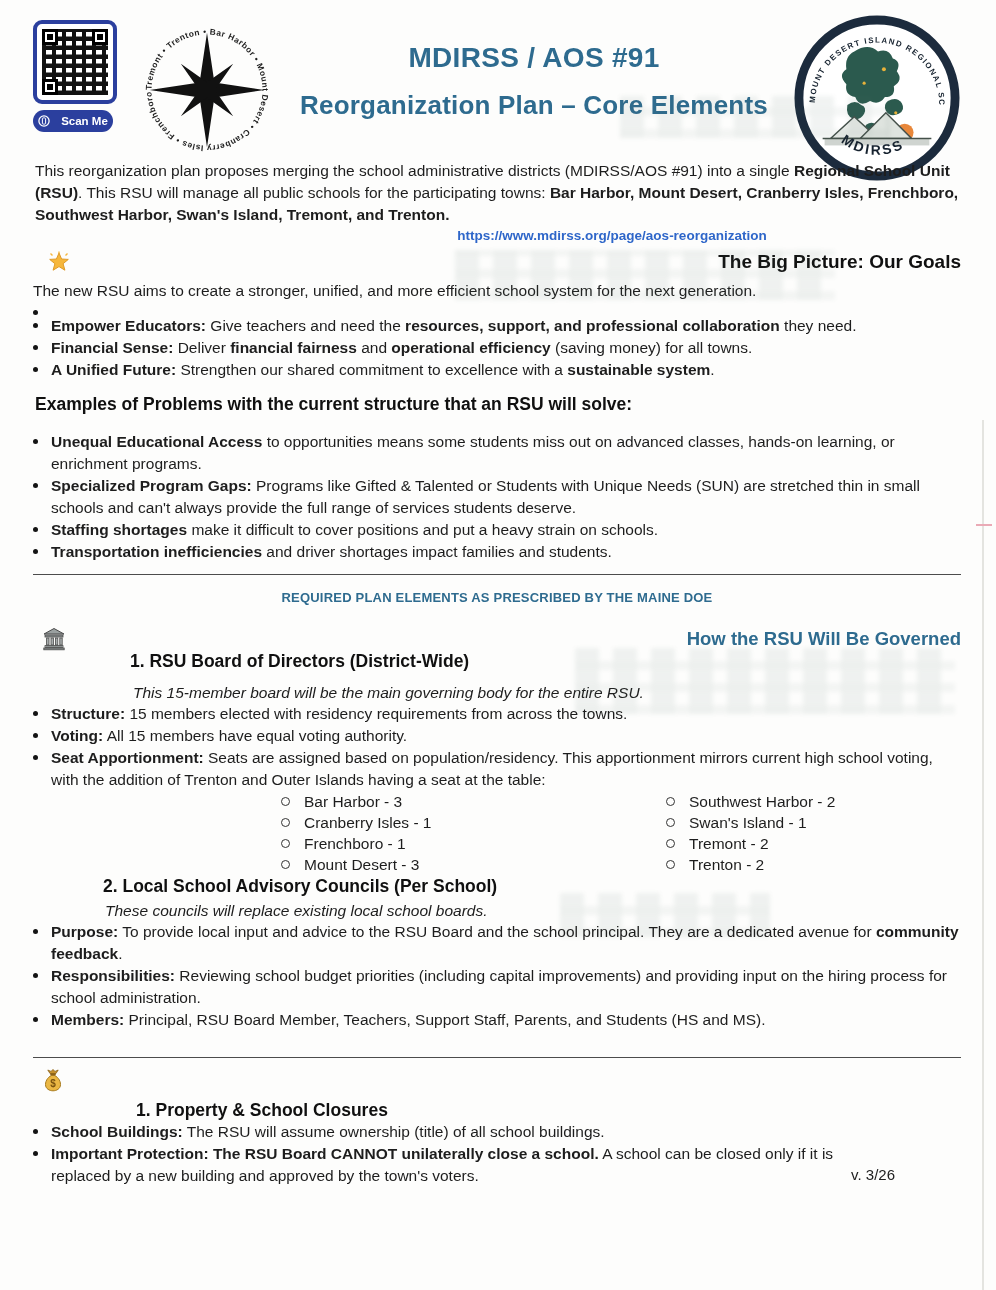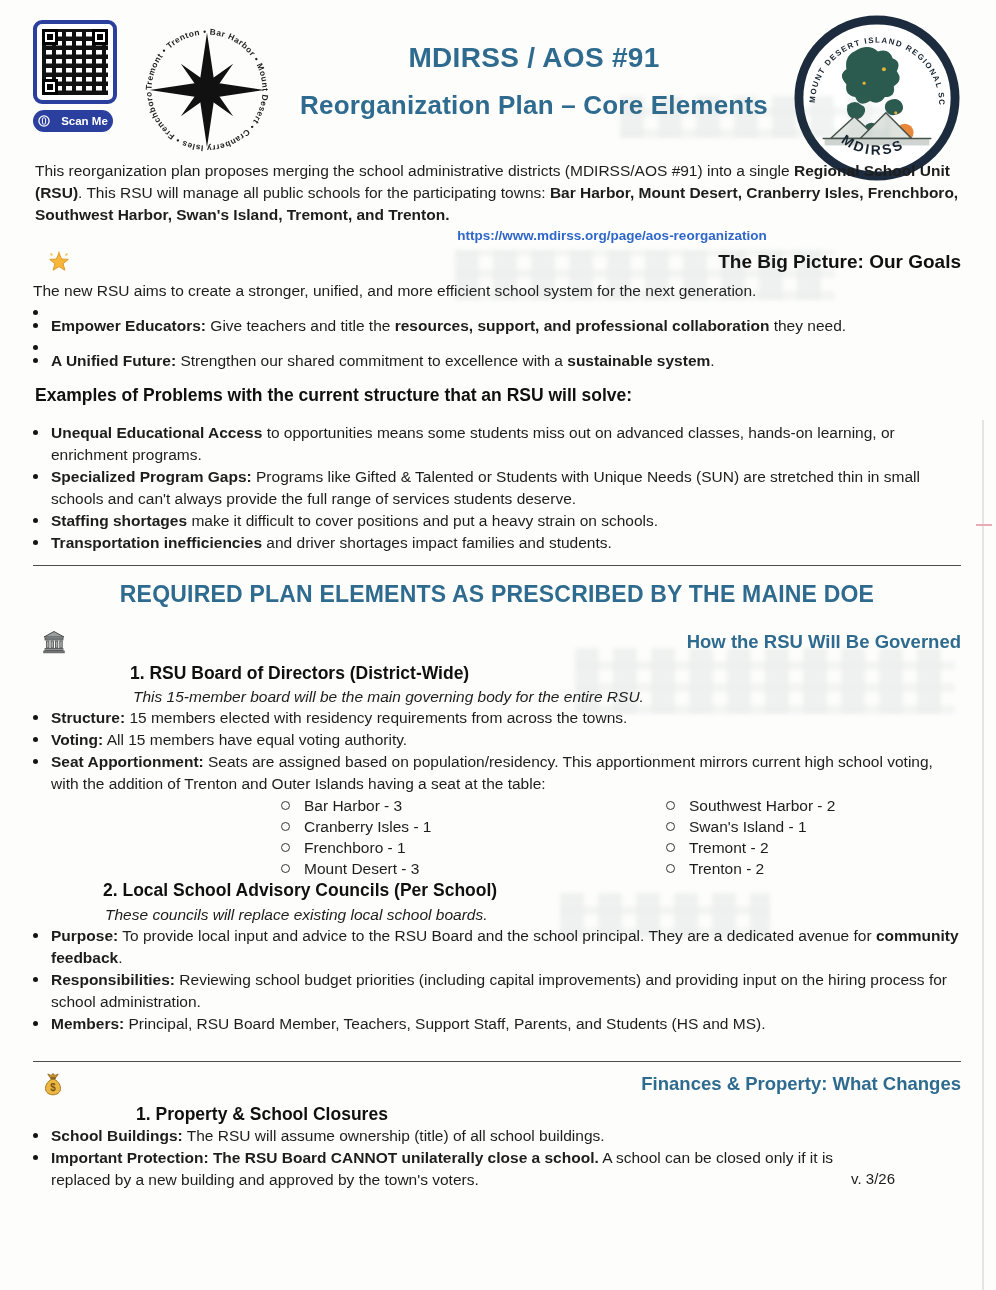--- a/index.html
+++ b/index.html
@@ -64,28 +64,28 @@
   .circ{flex:0 0 auto;width:7px;height:7px;border:1.3px solid #333;border-radius:50%;background:transparent;margin-top:6px;}
   .goals-list{margin:5px 0 0 30px;}
   .problems-list{margin:10px 0 0 115px;}
   .gov-list{margin:4px 0 0 84px;}
   .fin-list{margin:4px 0 0 84px;}
   .councils-list{margin:7px 0 0 84px;}
 
   .hr{border:none;border-top:1.6px solid #4c4c4c;margin:11px 0 0 0;}
   .hr2{border:none;border-top:1.6px solid #4c4c4c;margin:26px 0 0 0;}
 
-  .banner{font-size:23px;font-weight:700;color:#2e6b8f;text-align:center;margin-top:15px;letter-spacing:.2px;}
+  .banner{font-size:13px;font-weight:700;color:#2e6b8f;text-align:center;margin-top:15px;letter-spacing:.2px;}
 
   .sub-title{font-size:17.5px;font-weight:700;color:#101010;}
-  .t-board{margin:9px 0 0 97px;}
+  .t-board{margin:0 0 0 97px;}
   .t-councils{margin:1px 0 0 70px;}
   .t-property{margin:8px 0 0 103px;}
   .note{font-size:15.5px;font-style:italic;line-height:20px;color:#1d1d1d;}
-  .n-board{margin:3px 0 0 100px;}
+  .n-board{margin:11px 0 0 100px;}
   .n-councils{margin:4px 0 0 72px;}
 
   .seats{display:flex;margin:0 0 0 248px;}
   .seats-col{width:385px;}
   .seats-col.right{width:auto;}
   .seat-item{display:flex;gap:14px;font-size:15.5px;line-height:21px;}
 
   .version{position:absolute;right:66px;bottom:1px;font-size:15px;color:#1d1d1d;}
 
   
@@ -188,24 +188,25 @@
     </svg>
     <span>The Big Picture: Our Goals</span>
   </div>
   <div class="lead">The new RSU aims to create a stronger, unified, and more efficient school system for the next generation.</div>
   <ul class="doc goals-list">
     <li>
         <span class="dot"></span>
       </li>
     <li>
         <span class="dot"></span>
-        <span><span class="b">Empower Educators:</span><span> Give teachers and title the </span><span class="b">resources, support, and professional collaboration</span><span> they need.</span></span>
-      </li>
-    <li>
-        <span class="dot"></span>
+        <span><span class="b">Empower Educators:</span><span> Give teachers and need the </span><span class="b">resources, support, and professional collaboration</span><span> they need.</span></span>
+      </li>
+    <li>
+        <span class="dot"></span>
+        <span><span class="b">Financial Sense:</span><span> Deliver </span><span class="b">financial fairness</span><span> and </span><span class="b">operational efficiency</span><span> (saving money) for all towns.</span></span>
       </li>
     <li>
         <span class="dot"></span>
         <span><span class="b">A Unified Future:</span><span> Strengthen our shared commitment to excellence with a </span><span class="b">sustainable system</span><span>.</span></span>
       </li>
   </ul>
 
   <div class="problems-head">Examples of Problems with the current structure that an RSU will solve:</div>
   <ul class="doc problems-list">
     <li>
@@ -319,21 +320,20 @@
 
   <hr class="hr2">
 
   <div class="sec-head fin-head">
     <svg width="22" height="24" viewBox="0 0 22 24">
       <path d="M8,5.5 L5.8,2 L9,3.4 L11,1.5 L13,3.4 L16.2,2 L14,5.5 Z" fill="#c6912c" stroke="#8c6218" stroke-width="0.8"></path>
       <path d="M11,7 C6.5,8 3.5,12.5 3.5,16.5 C3.5,20.8 7.5,22.8 11,22.8 C14.5,22.8 18.5,20.8 18.5,16.5 C18.5,12.5 15.5,8 11,7 Z" fill="#eab744" stroke="#a87b1e" stroke-width="1"></path>
       <rect x="8.2" y="5.2" width="5.6" height="2.2" rx="1" fill="#8c6218"></rect>
       <text x="11" y="19" font-size="10" font-weight="700" fill="#7a5310" text-anchor="middle" font-family="'Liberation Sans',sans-serif">$</text>
     </svg>
-    <span>Finances &amp; Property: What Changes</span>
   </div>
 
   <div class="sub-title t-property">1. Property &amp; School Closures</div>
   <ul class="doc fin-list">
     <li>
         <span class="dot"></span>
         <span><span class="b">School Buildings:</span><span> The RSU will assume ownership (title) of all school buildings.</span></span>
       </li>
     <li>
         <span class="dot"></span>

